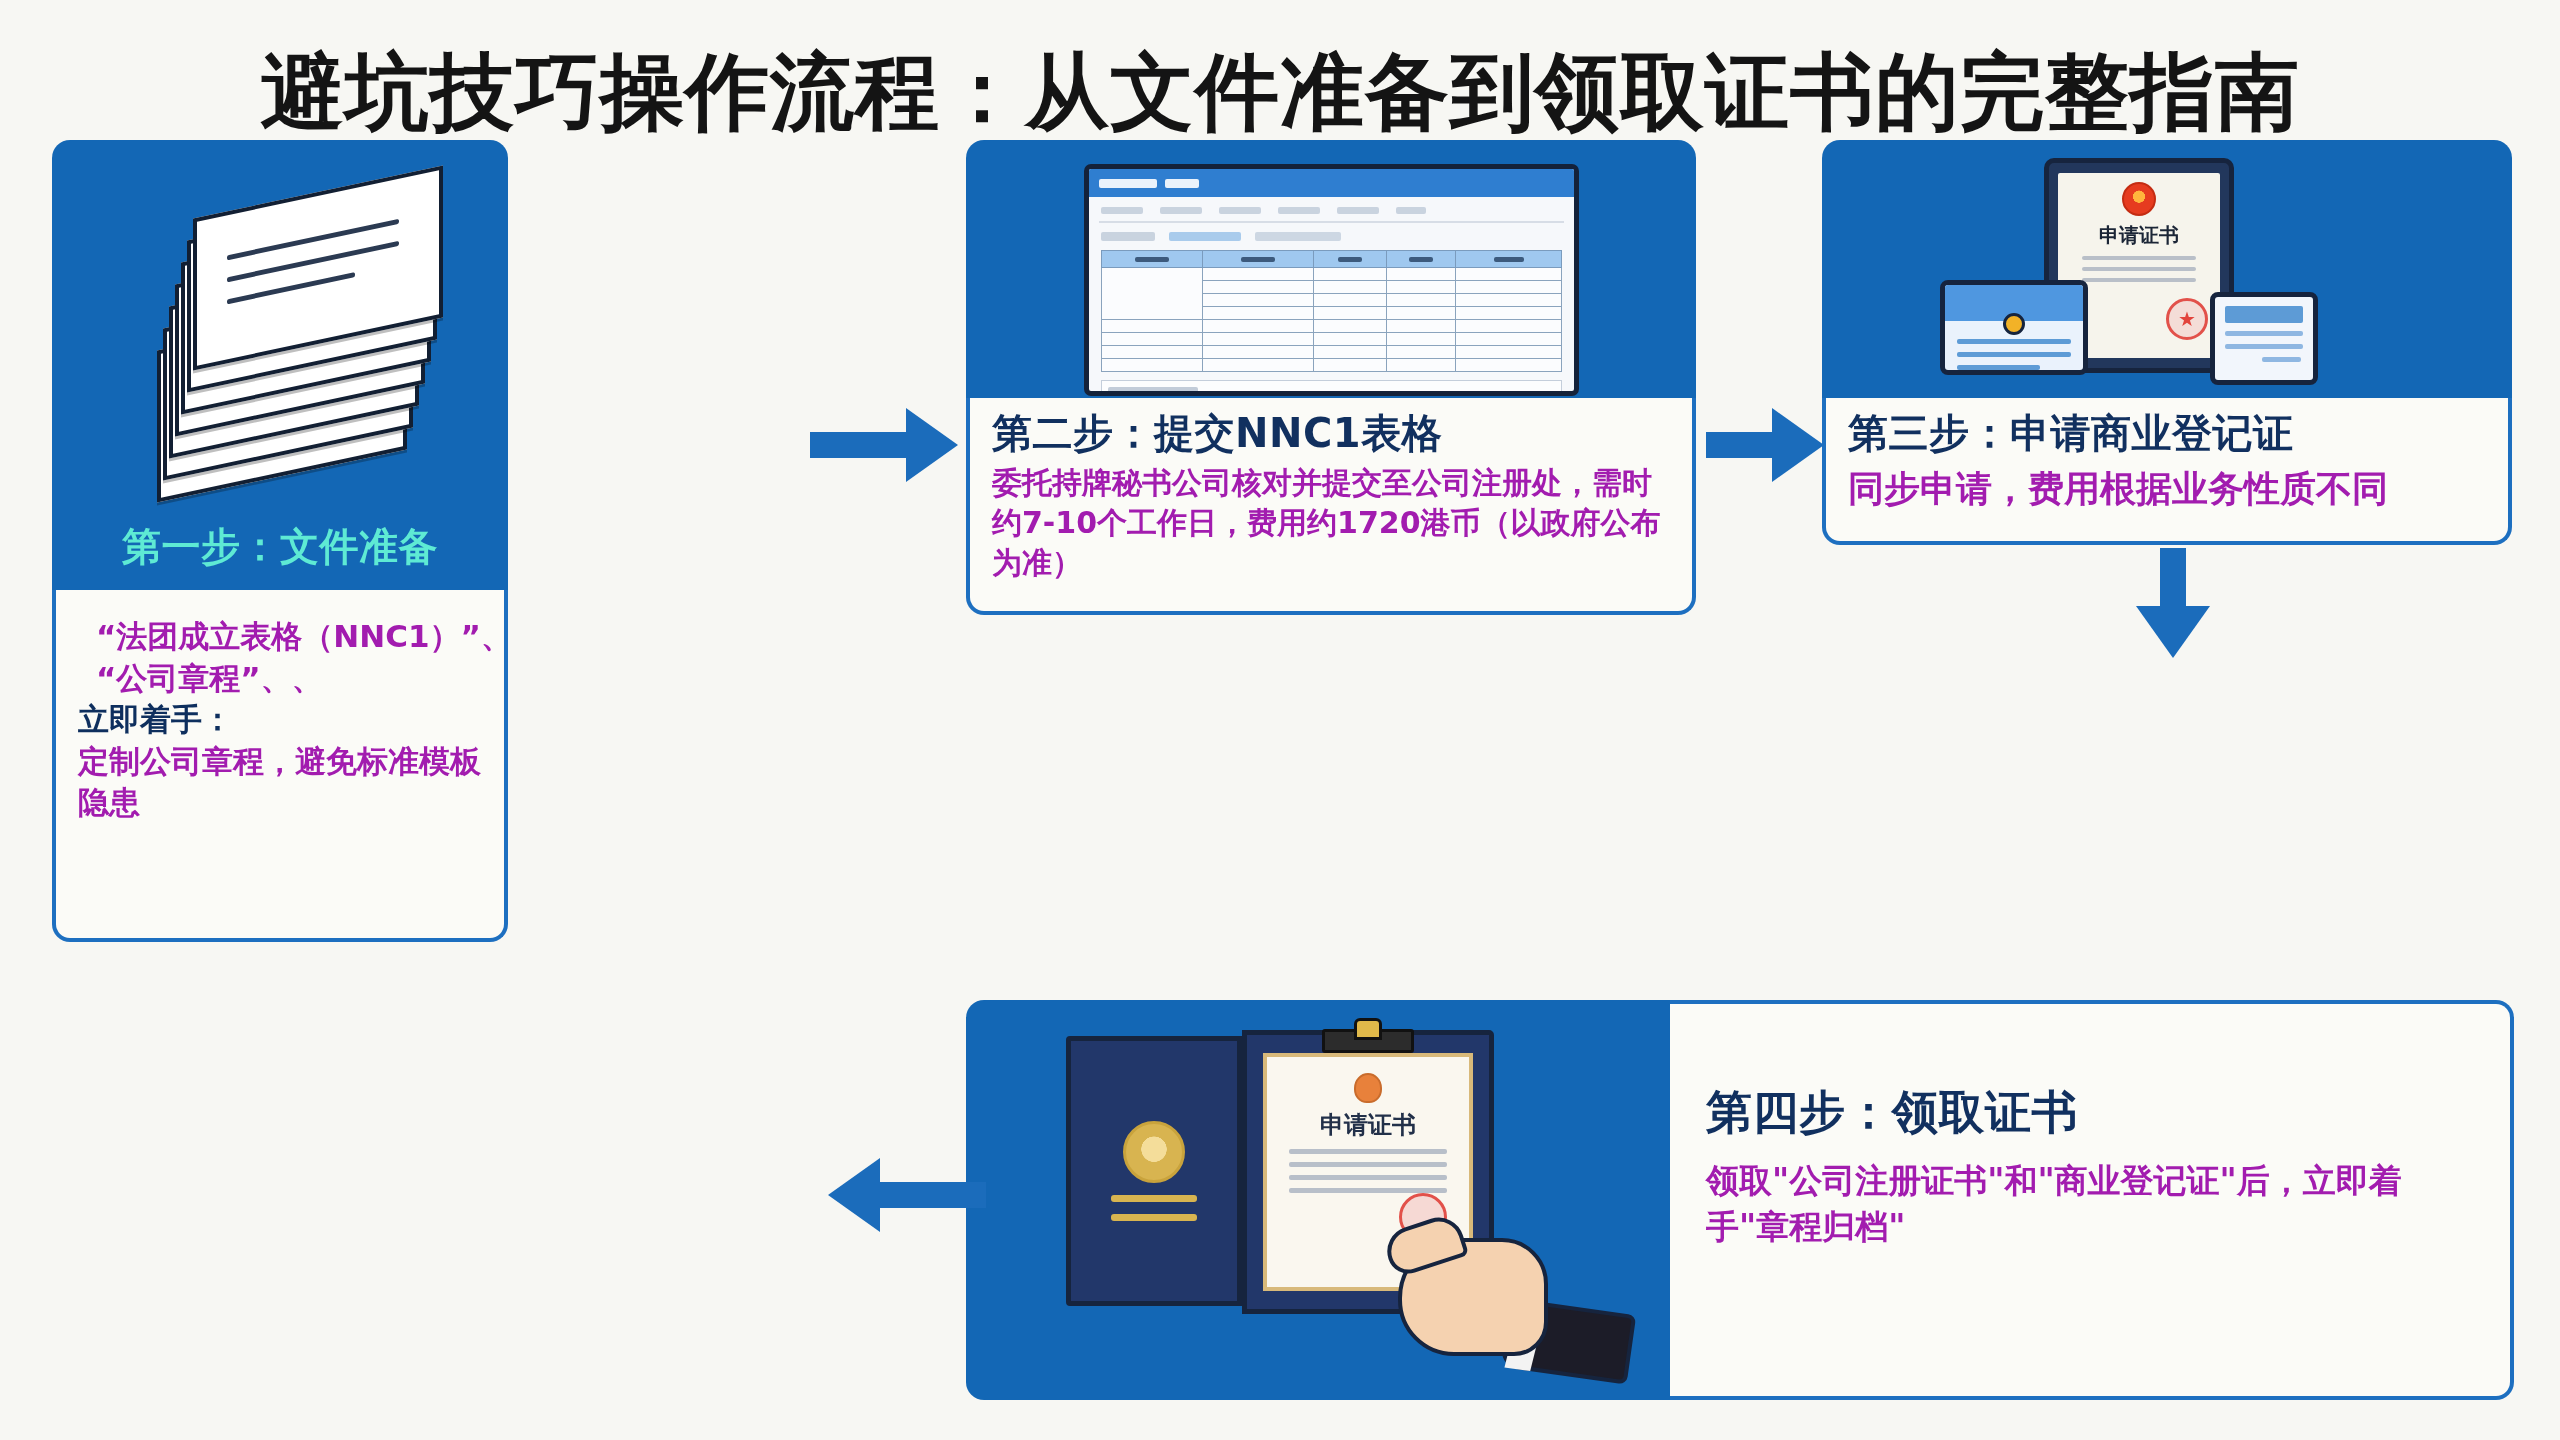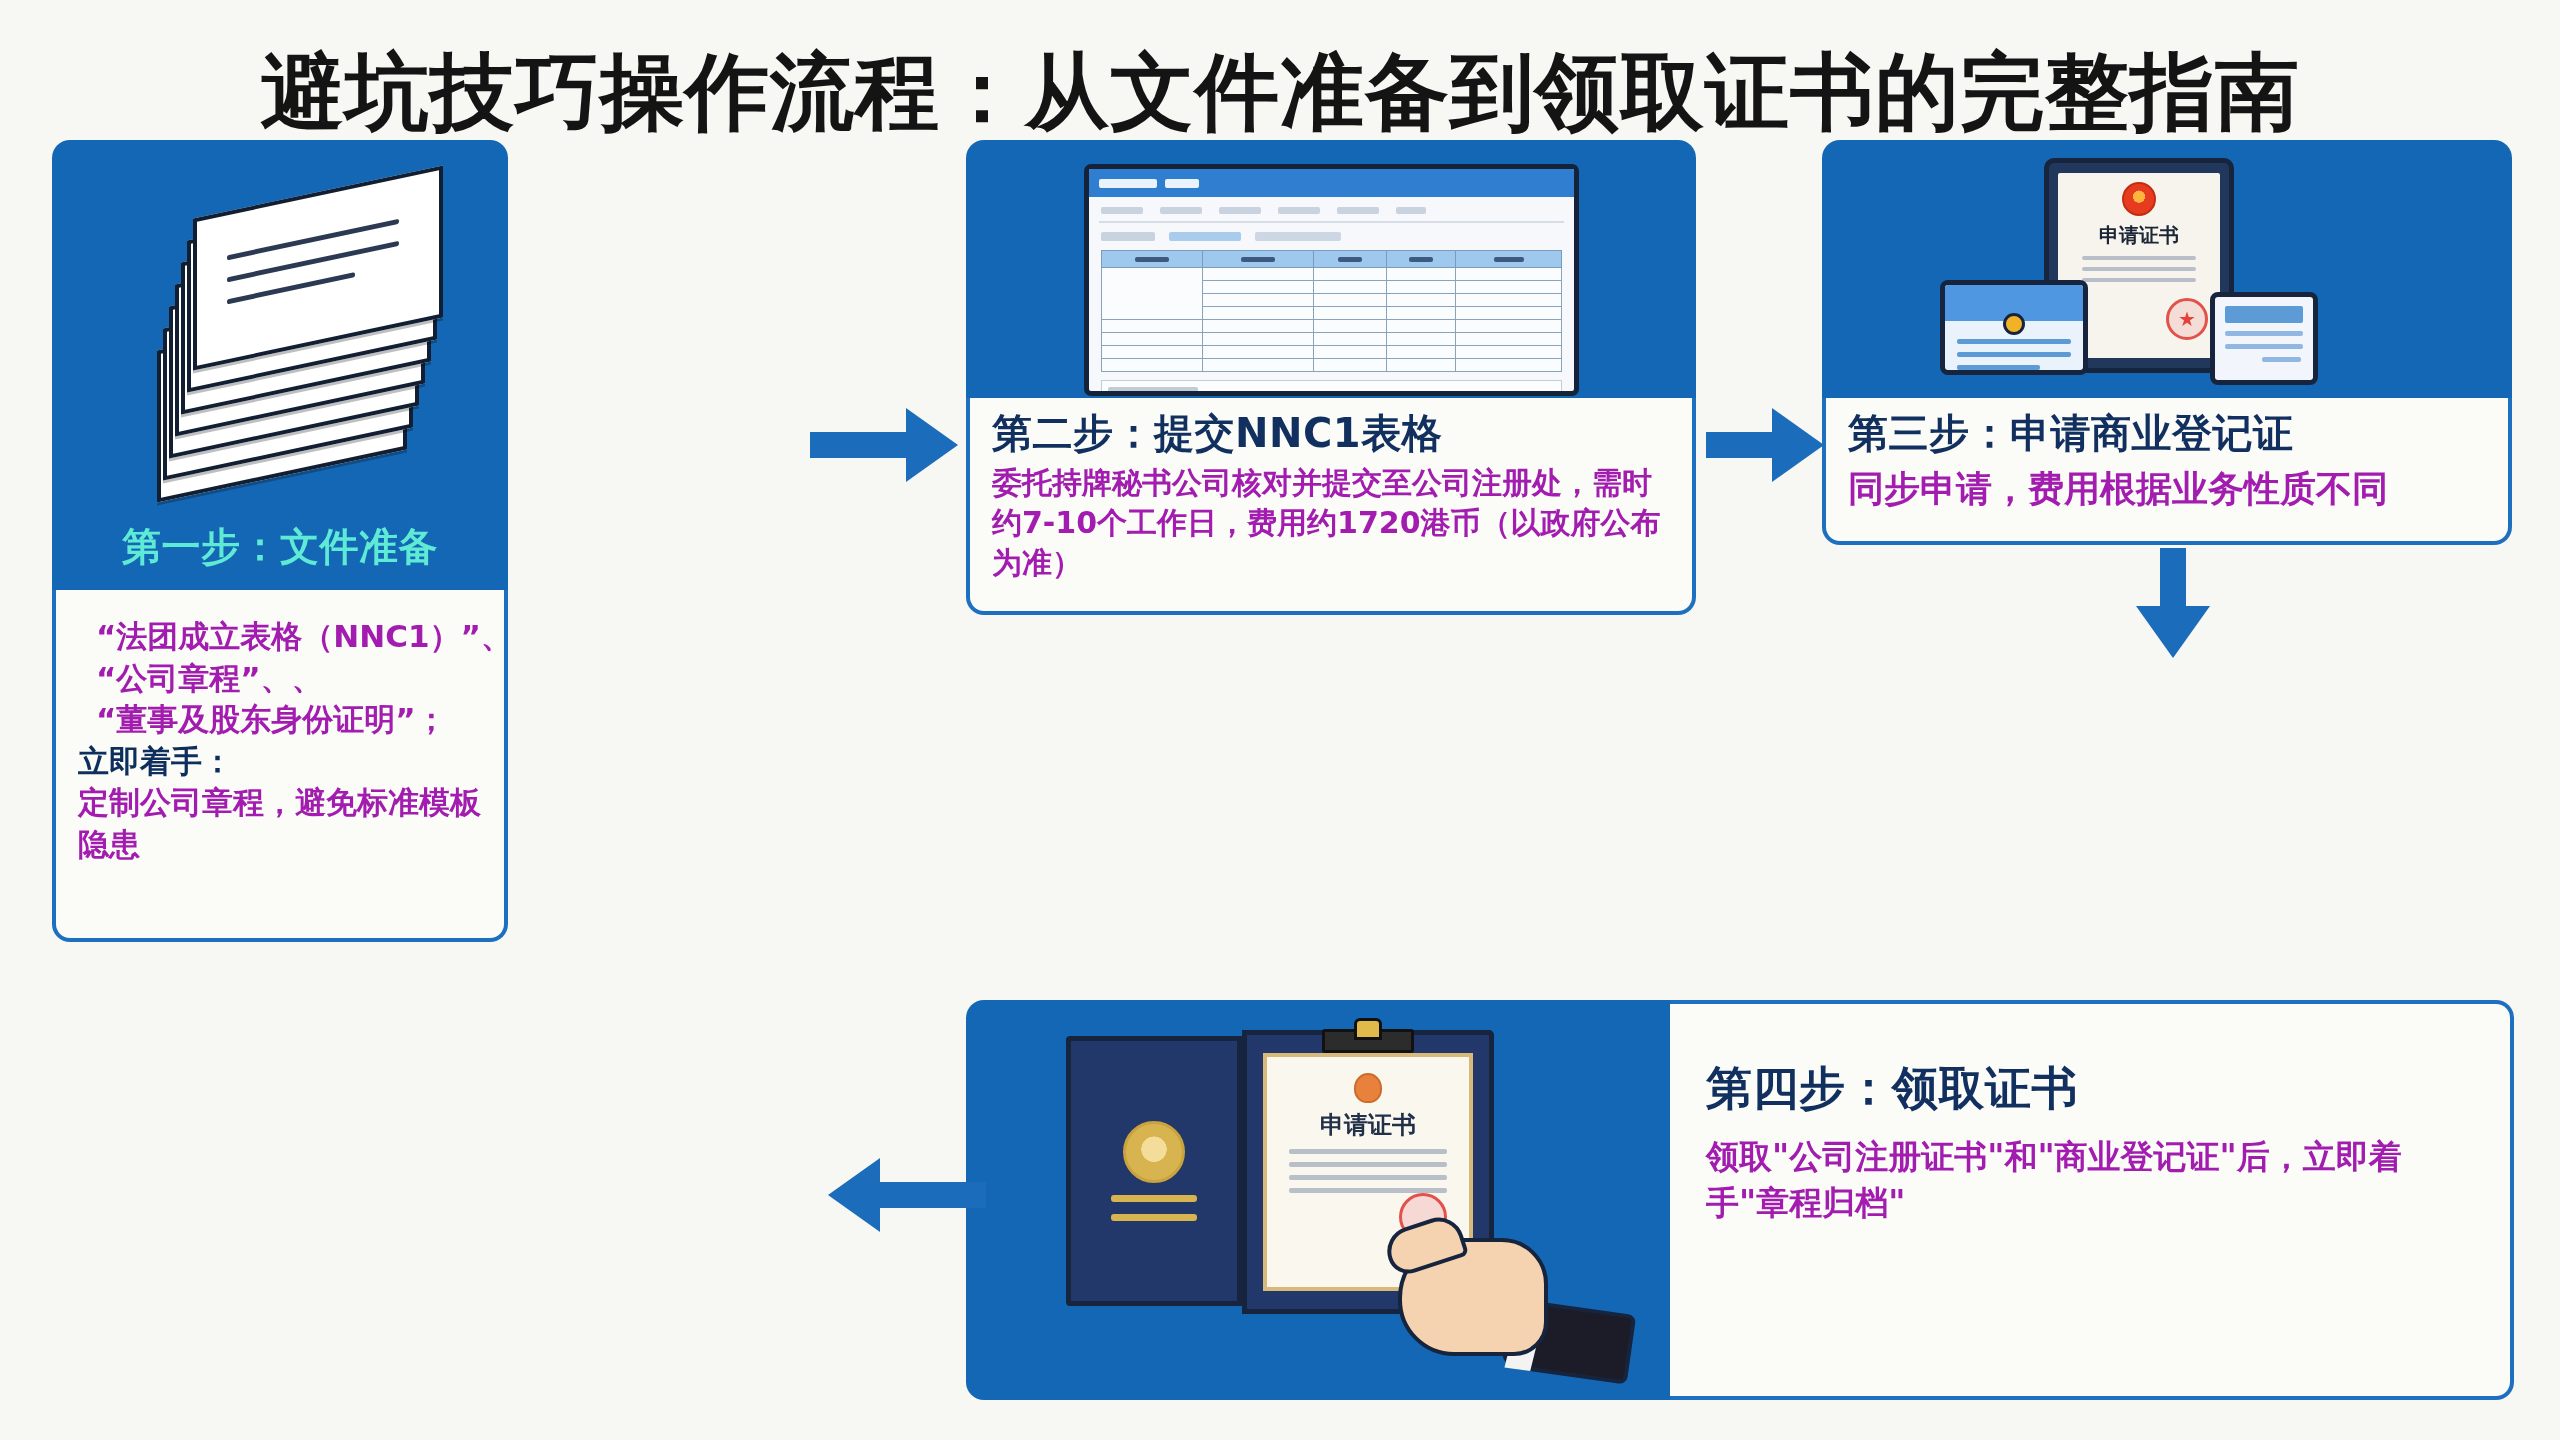--- a/index.html
+++ b/index.html
@@ -163,21 +163,21 @@
 
   
   #card4 { left: 966px; top: 1000px; width: 1548px; height: 400px; }
   #card4 .c4-art {
     position: absolute; left: 0; top: 0; width: 704px; height: 400px;
     background: #1367b5; border-radius: 18px 0 0 18px; overflow: hidden;
   }
   #card4 .c4-body {
     position: absolute; left: 704px; top: 0; width: 844px; height: 400px;
     background: #fbfbf7; border: 4px solid #1d6fc0; border-left: none;
-    border-radius: 0 18px 18px 0; padding: 54px 26px 0 36px;
+    border-radius: 0 18px 18px 0; padding: 78px 26px 0 36px;
   }
   #card4 .step-title-dark { font-size: 46px; white-space: nowrap; }
   #card4 .body-text { font-size: 33px; line-height: 1.38; margin-top: 14px; }
 
   
   .folder { position: absolute; left: 100px; top: 30px; width: 430px; height: 290px; }
   .folder .left-cover {
     position: absolute; left: 0; top: 6px; width: 176px; height: 270px;
     background: #22376a; border: 5px solid #16243e; border-radius: 4px 0 0 4px;
     display: flex; flex-direction: column; align-items: center; justify-content: center;
@@ -282,21 +282,20 @@
           <div class="rule" style="top:84px; width:128px;"></div>
         </div>
       </div>
     </div>
     <div class="c1-title-band">
       <div class="step-title">第一步：文件准备</div>
     </div>
     <div class="c1-body">
       <div class="body-text line indent">“法团成立表格（NNC1）”、</div>
       <div class="body-text line indent">“公司章程”、、</div>
-      <div class="body-text line indent">“董事及股东身份证明”；</div>
       <div class="body-text bold line">立即着手：</div>
       <div class="body-text wrapline">定制公司章程，避免标准模板隐患</div>
     </div>
   </div>
 
   <div class="arrow" id="arrow1">
     <div class="shaft"></div>
       <div class="head"></div>
   </div>
 

